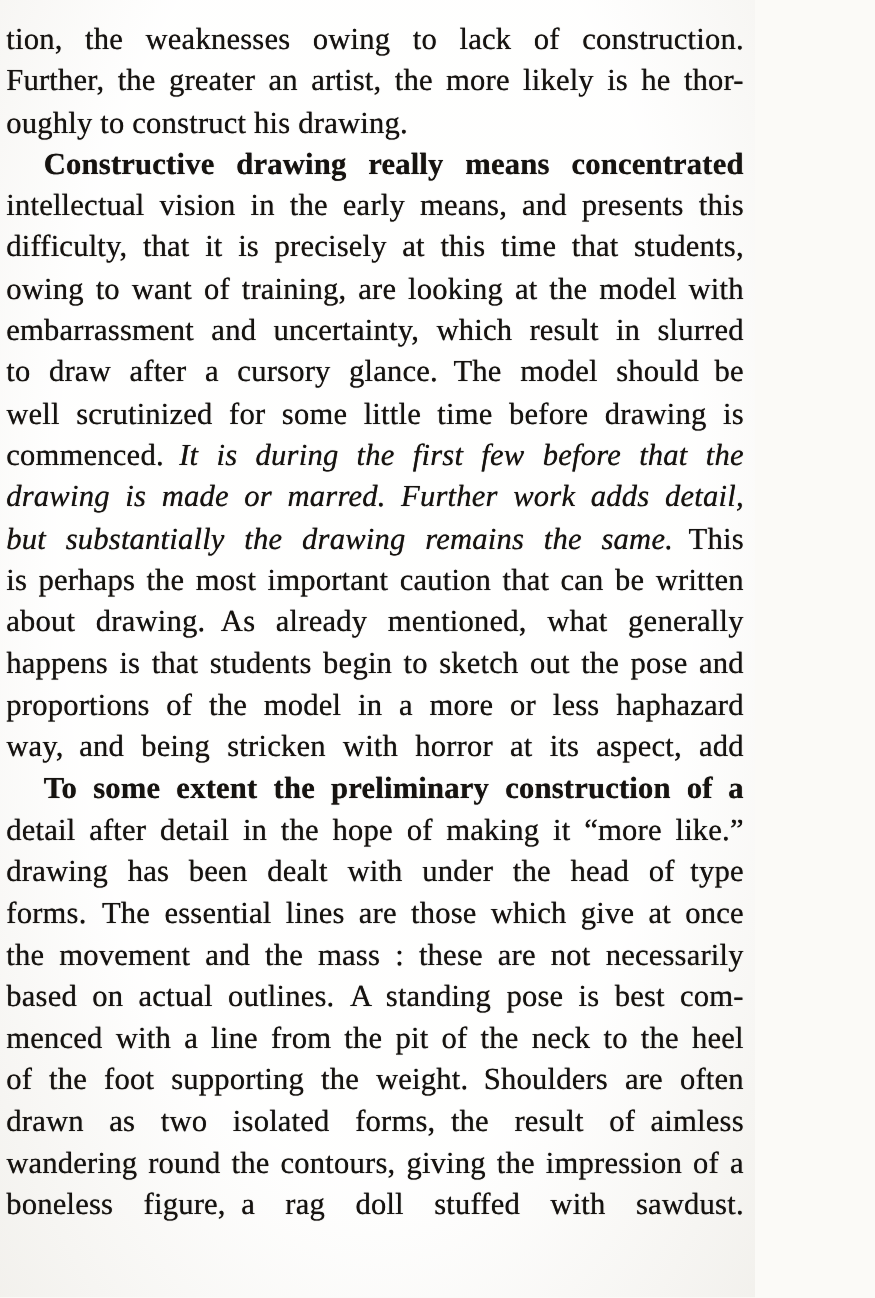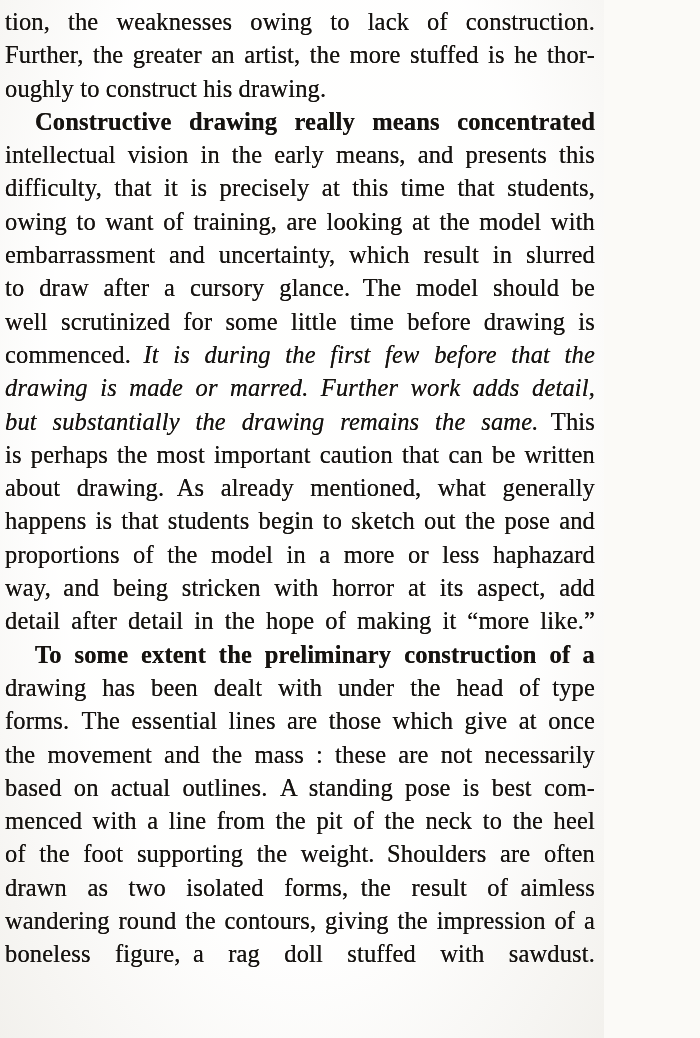--- a/index.html
+++ b/index.html
@@ -10,21 +10,21 @@
     width: 700px;
     height: 1038px;
     overflow: hidden;
     background: #fbfaf7;
     font-family: "Liberation Serif", serif;
   }
   .page {
     box-sizing: border-box;
     width: 604px;
     height: 1038px;
-    padding: 5px 9px 0 5px;
+    padding: 15px 9px 0 5px;
     background:
       radial-gradient(ellipse at 50% 40%, rgba(255,255,255,0.9) 60%, rgba(235,233,228,0.55) 100%),
       #fbfaf7;
     color: #161310;
   }
   .line {
     font-size: 24.5px;
     line-height: 33.3px;
     height: 33.3px;
     text-align: justify;
@@ -44,39 +44,39 @@
   .italic {
     font-style: italic;
   }
 </style>
 </head>
 <body>
 
 <div class="page">
   <div>
       <div class="line"><span>tion, the weaknesses owing to lack of construction.</span></div>
-      <div class="line"><span>Further, the greater an artist, the more stuffed is he thor-</span></div>
+      <div class="line"><span>Further, the greater an artist, the more likely is he thor-</span></div>
       <div class="line no-justify"><span>oughly to construct his drawing.</span></div>
       <div class="line indent"><span>Constructive drawing really means concentrated</span></div>
       <div class="line"><span>intellectual vision in the early means, and presents this</span></div>
       <div class="line"><span>difficulty, that it is precisely at this time that students,</span></div>
       <div class="line"><span>owing to want of training, are looking at the model with</span></div>
       <div class="line"><span>embarrassment and uncertainty, which result in slurred</span></div>
       <div class="line"><span>to draw after a cursory glance. The model should be</span></div>
       <div class="line"><span>well scrutinized for some little time before drawing is</span></div>
       <div class="line"><span>commenced. </span><span class="italic">It is during the first few before that the</span></div>
       <div class="line"><span class="italic">drawing is made or marred. Further work adds detail,</span></div>
       <div class="line"><span class="italic">but substantially the drawing remains the same.</span><span> This</span></div>
       <div class="line"><span>is perhaps the most important caution that can be written</span></div>
       <div class="line"><span>about drawing. As already mentioned, what generally</span></div>
       <div class="line"><span>happens is that students begin to sketch out the pose and</span></div>
       <div class="line"><span>proportions of the model in a more or less haphazard</span></div>
       <div class="line"><span>way, and being stricken with horror at its aspect, add</span></div>
+      <div class="line indent"><span>To some extent the preliminary construction of a</span></div>
       <div class="line"><span>detail after detail in the hope of making it “more like.”</span></div>
-      <div class="line indent"><span>To some extent the preliminary construction of a</span></div>
       <div class="line"><span>drawing has been dealt with under the head of type</span></div>
       <div class="line"><span>forms. The essential lines are those which give at once</span></div>
       <div class="line"><span>the movement and the mass : these are not necessarily</span></div>
       <div class="line"><span>based on actual outlines. A standing pose is best com-</span></div>
       <div class="line"><span>menced with a line from the pit of the neck to the heel</span></div>
       <div class="line"><span>of the foot supporting the weight. Shoulders are often</span></div>
       <div class="line"><span>drawn as two isolated forms, the result of aimless</span></div>
       <div class="line"><span>wandering round the contours, giving the impression of a</span></div>
       <div class="line"><span>boneless figure, a rag doll stuffed with sawdust.</span></div>
     </div>

